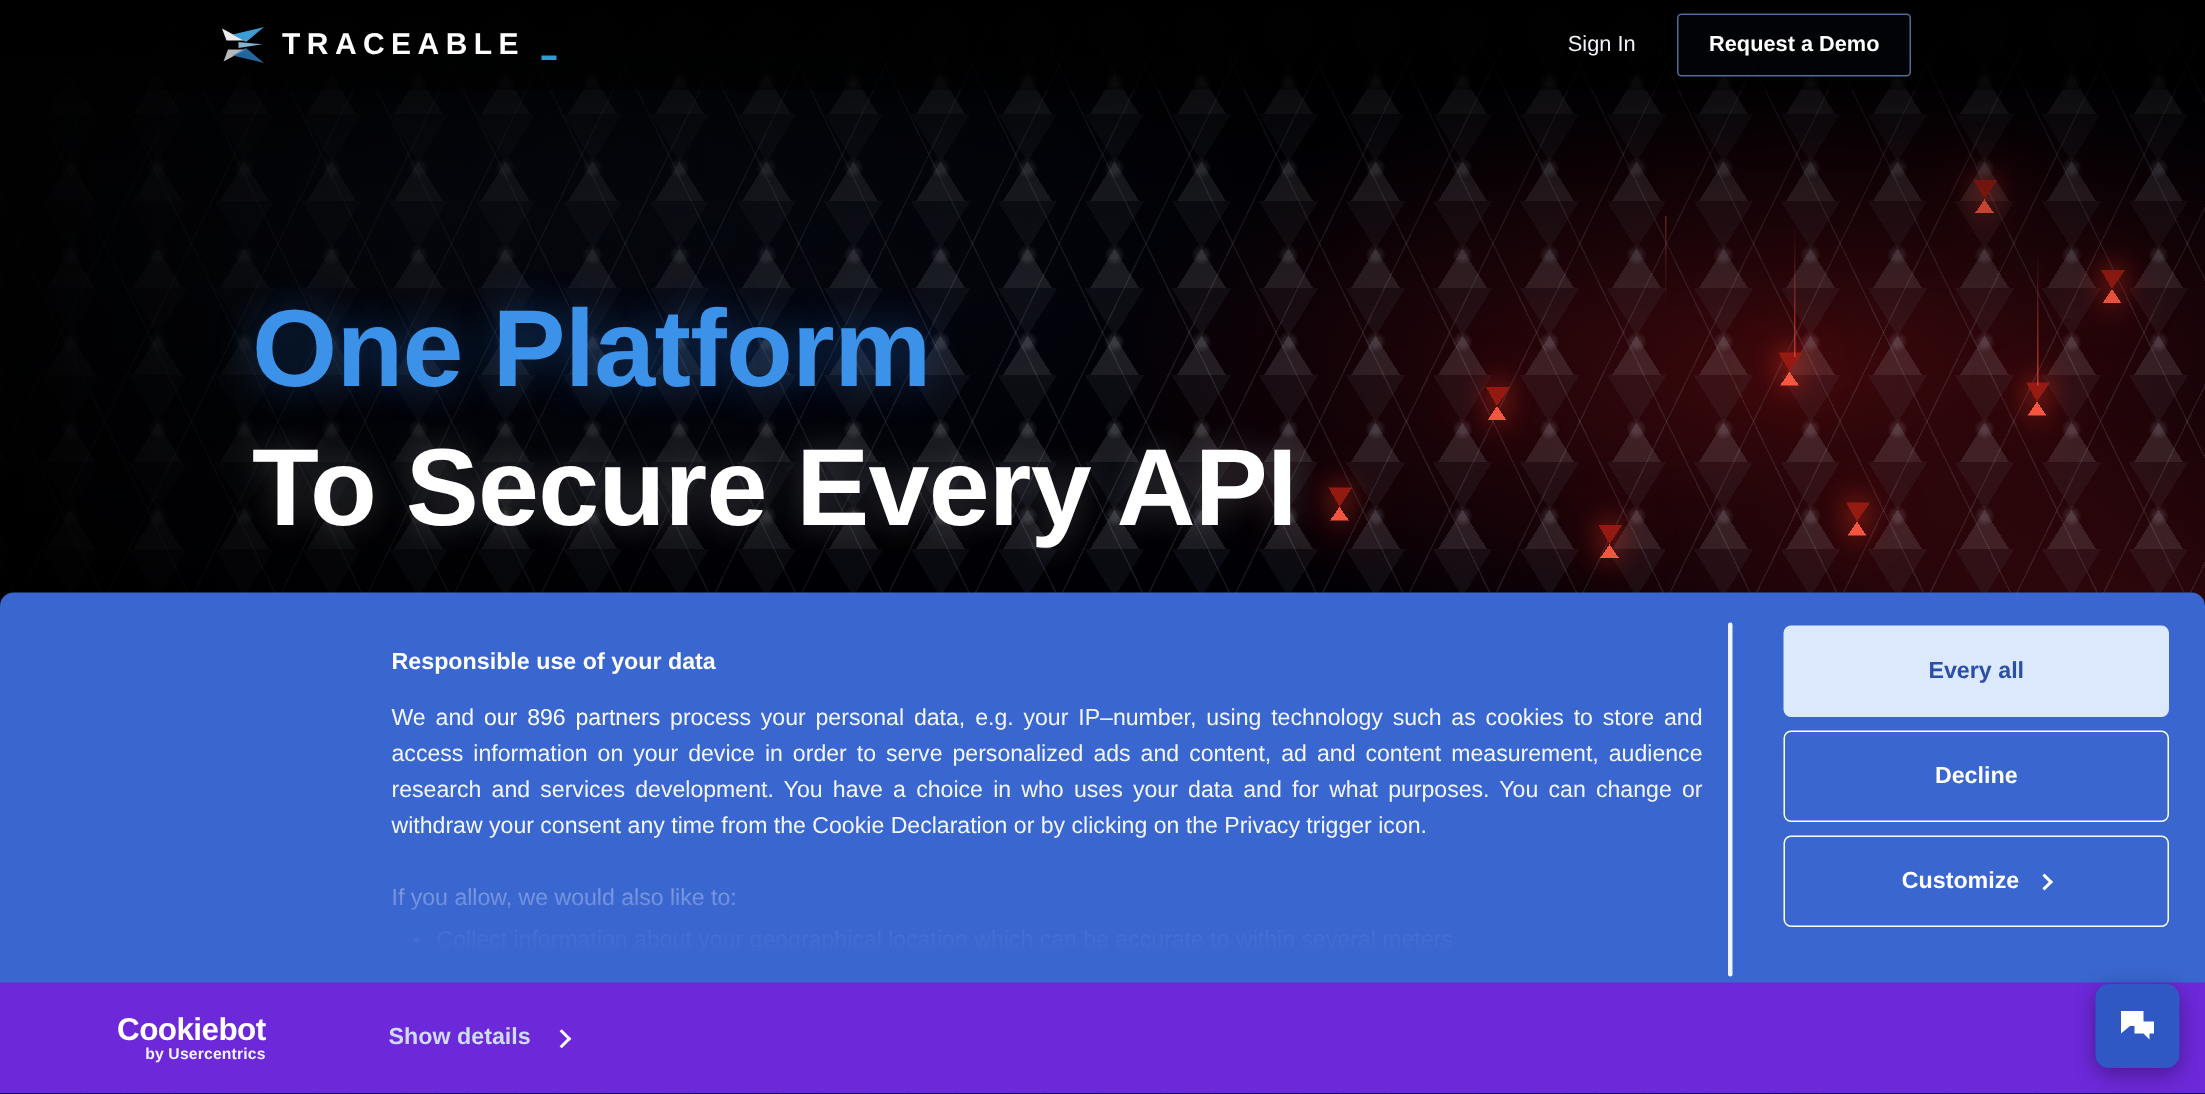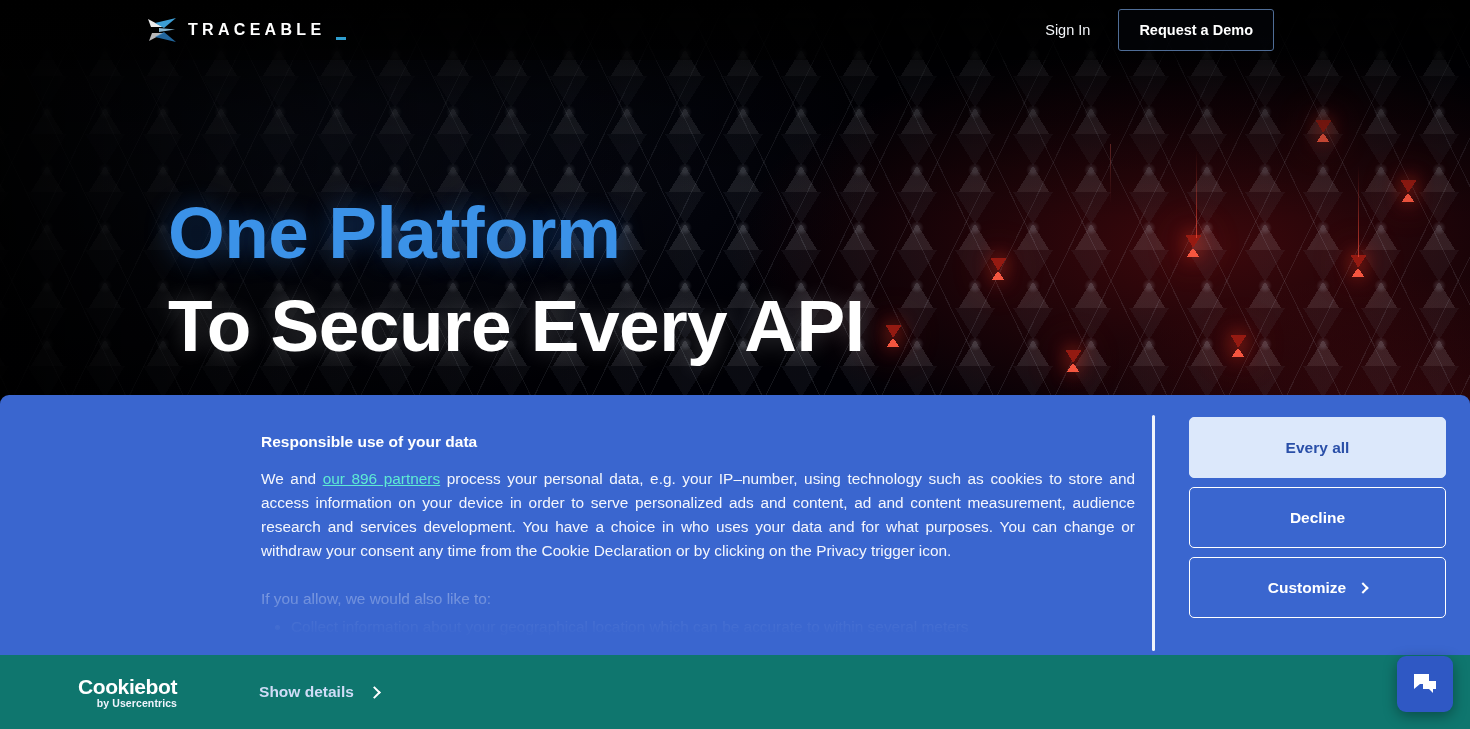--- a/index.html
+++ b/index.html
@@ -75,21 +75,21 @@
 
   
   .navbar {
     position:absolute; top:0; left:0; right:0; height:60px;
     display:flex; align-items:center;
     z-index:30;
     background:linear-gradient(to bottom, rgba(0,0,0,.96), rgba(0,0,0,.55));
   }
   .logo { display:flex; align-items:center; gap:9px; margin-left:145px; }
   .logo-word {
-    color:#fff; font-size:16px; font-weight:700;
+    color:#fff; font-size:20px; font-weight:700;
     letter-spacing:4.3px;
   }
   .logo-underscore {
     width:10px; height:3px; background:#2f9ecf; align-self:flex-end;
     margin:0 0 5px 2px;
   }
   .nav-links { display:flex; align-items:center; gap:31px; margin-left:85px; }
   .nav-link {
     color:#f2f4f8; font-size:14.5px; letter-spacing:.1px;
     cursor:pointer; white-space:nowrap;
@@ -152,21 +152,21 @@
     padding:38px 0 0 261px;
   }
   .cb-title {
     color:#fff; font-size:15.5px; font-weight:700;
     margin-bottom:16px;
   }
   .cb-body {
     color:#f3f6fd; font-size:15.4px; line-height:24px;
     width:874px; text-align:justify;
   }
-  .cb-link { color:#5eead4; cursor:pointer;text-decoration:underline; }
+  .cb-link { color:#ffffff; cursor:pointer; }
   .cb-sub {
     color:#e4ebfa; font-size:15.4px; line-height:24px;
     margin-top:24px; width:874px;
     opacity:.62;
   }
   .cb-list { margin:4px 0 0 30px; }
   .cb-list li {
     color:#e4ebfa; font-size:15.4px; line-height:24px;
     opacity:.30;
     list-style:disc;
@@ -201,21 +201,21 @@
   .chev {
     display:inline-block; width:8px; height:8px;
     border-right:2px solid currentColor; border-top:2px solid currentColor;
     transform:rotate(45deg);
   }
 
   
   .cb-footer {
     position:absolute; left:0; right:0; bottom:0; height:74px;
     display:flex; align-items:center;
-    background:#0f766e;
+    background:#6d28d9;
     z-index:3;
   }
   .cookiebot-logo { margin-left:78px; line-height:1; cursor:pointer; }
   .cookiebot-name {
     color:#fff; font-size:21px; font-weight:700; letter-spacing:-.4px;
   }
   .cookiebot-sub {
     color:#f0f4fd; font-size:10.5px; font-weight:700;
     text-align:right; margin-top:1px; letter-spacing:.1px;
   }

